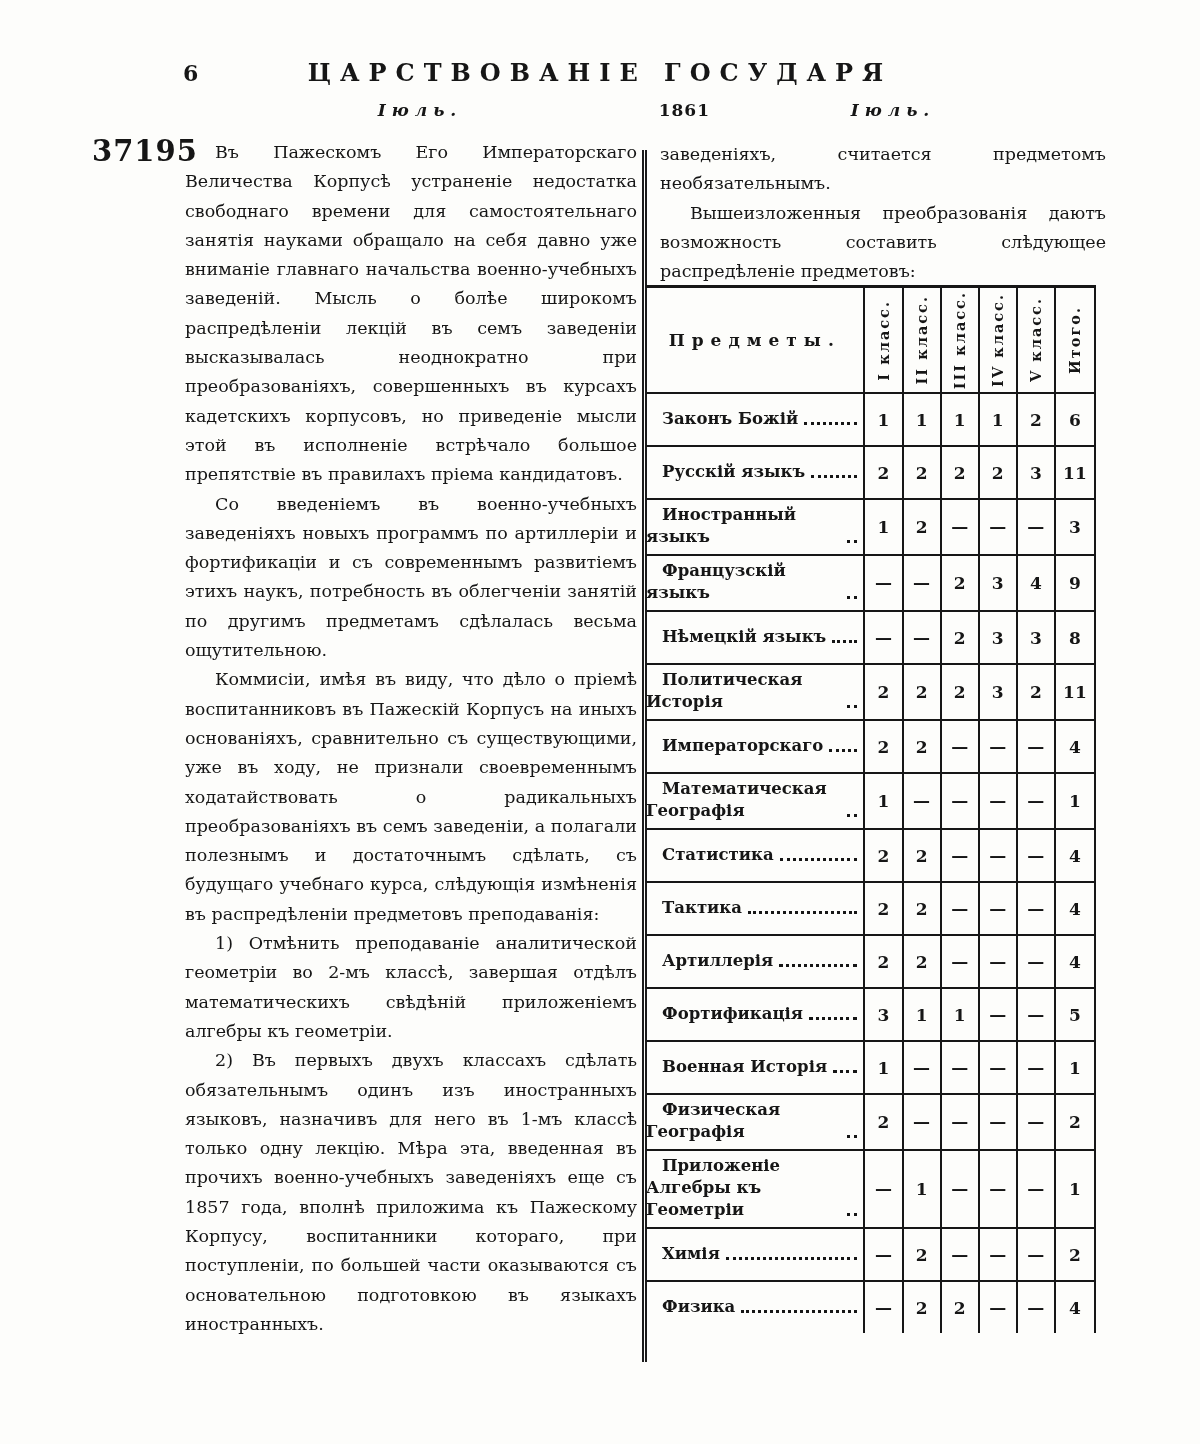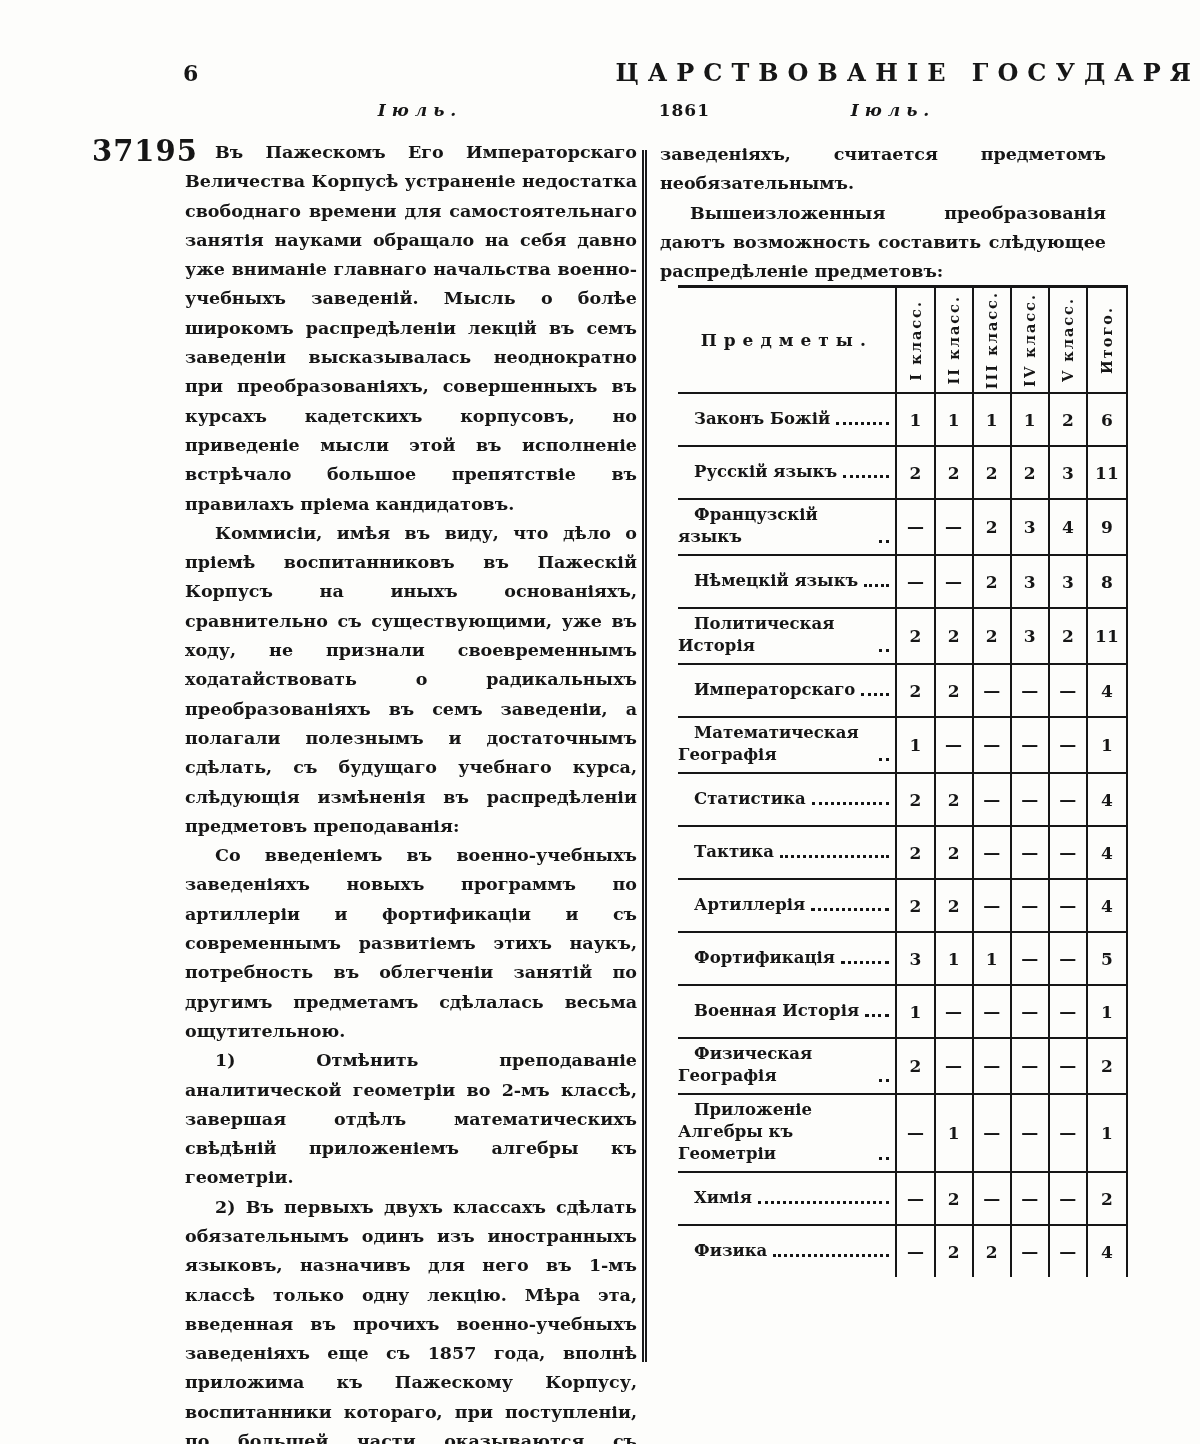--- a/index.html
+++ b/index.html
@@ -10,21 +10,21 @@
     color: #161616;
     position: relative;
     overflow: hidden;
   }
   .abs { position: absolute; }
 
   
   .pagenum { left: 183px; top: 60px; font-size: 22px; font-weight: bold; }
   .running-title {
     left: 0; top: 58px; width: 1200px;
-    text-align: right; font-size: 24px; font-weight: bold;
+    text-align: center; font-size: 24px; font-weight: bold;
     letter-spacing: 9px; white-space: nowrap;
   }
   .subhead { top: 100px; font-size: 17px; font-weight: bold; }
   .month { font-style: italic; letter-spacing: 6px; }
   .month-left  { left: 355px; width: 130px; text-align: center; }
   .year-label  { left: 620px; width: 90px; text-align: right; letter-spacing: 1px; }
   .month-right { left: 828px; width: 130px; text-align: center; }
 
   
   .act-number {
@@ -32,35 +32,35 @@
     font-size: 29px; font-weight: bold; letter-spacing: 1px;
   }
 
   
   .leftcol  { left: 185px; top: 138px; width: 452px; }
   .rightcol { left: 660px; top: 140px; width: 446px; }
   .coltext p {
     margin: 0;
     font-size: 17.5px;
     line-height: 29.3px;
-    font-weight: bold;
+    font-weight: normal;
     text-align: justify;
     text-indent: 30px;
   }
   .coltext p.noindent { text-indent: 0; }
 
   
   .divider {
     left: 642px; top: 150px; height: 1212px; width: 1px;
     border-left: 2px solid #1b1b1b;
     border-right: 2px solid #1b1b1b;
   }
 
   
-  .table-wrap { left: 646px; top: 285px; width: 452px; margin-left: 32px; }
+  .table-wrap { left: 646px; top: 285px; width: 452px; }
   table.subjects {
     border-collapse: collapse;
     table-layout: fixed;
     width: 450px;
     border-top: 3px solid #161616;
     border-right: 2px solid #161616;
   }
   table.subjects col.c-subj  { width: 218px; }
   table.subjects col.c-class { width: 38px; }
   table.subjects col.c-total { width: 40px; }
@@ -111,22 +111,22 @@
 <div class="abs pagenum">6</div>
 <div class="abs running-title">ЦАРСТВОВАНІЕ ГОСУДАРЯ</div>
 <div class="abs subhead month month-left">Іюль.</div>
 <div class="abs subhead year-label">1861</div>
 <div class="abs subhead month month-right">Іюль.</div>
 
 <div class="abs act-number">37195</div>
 
 <div class="abs leftcol coltext">
   <p>Въ Пажескомъ Его Императорскаго Величества Корпусѣ устраненіе недостатка свободнаго времени для самостоятельнаго занятія науками обращало на себя давно уже вниманіе главнаго начальства военно-учебныхъ заведеній. Мысль о болѣе широкомъ распредѣленіи лекцій въ семъ заведеніи высказывалась неоднократно при преобразованіяхъ, совершенныхъ въ курсахъ кадетскихъ корпусовъ, но приведеніе мысли этой въ исполненіе встрѣчало большое препятствіе въ правилахъ пріема кандидатовъ.</p>
+  <p>Со введеніемъ въ военно-учебныхъ заведеніяхъ новыхъ программъ по артиллеріи и фортификаціи и съ современнымъ развитіемъ этихъ наукъ, потребность въ облегченіи занятій по другимъ предметамъ сдѣлалась весьма ощутительною.</p>
   <p>Коммисіи, имѣя въ виду, что дѣло о пріемѣ воспитанниковъ въ Пажескій Корпусъ на иныхъ основаніяхъ, сравнительно съ существующими, уже въ ходу, не признали своевременнымъ ходатайствовать о радикальныхъ преобразованіяхъ въ семъ заведеніи, а полагали полезнымъ и достаточнымъ сдѣлать, съ будущаго учебнаго курса, слѣдующія измѣненія въ распредѣленіи предметовъ преподаванія:</p>
-  <p>Со введеніемъ въ военно-учебныхъ заведеніяхъ новыхъ программъ по артиллеріи и фортификаціи и съ современнымъ развитіемъ этихъ наукъ, потребность въ облегченіи занятій по другимъ предметамъ сдѣлалась весьма ощутительною.</p>
   <p>1) Отмѣнить преподаваніе аналитической геометріи во 2-мъ классѣ, завершая отдѣлъ математическихъ свѣдѣній приложеніемъ алгебры къ геометріи.</p>
   <p>2) Въ первыхъ двухъ классахъ сдѣлать обязательнымъ одинъ изъ иностранныхъ языковъ, назначивъ для него въ 1-мъ классѣ только одну лекцію. Мѣра эта, введенная въ прочихъ военно-учебныхъ заведеніяхъ еще съ 1857 года, вполнѣ приложима къ Пажескому Корпусу, воспитанники котораго, при поступленіи, по большей части оказываются съ основательною подготовкою въ языкахъ иностранныхъ.</p>
 
 </div>
 
 <div class="abs divider"></div>
 
 <div class="abs rightcol coltext">
   <p class="noindent">заведеніяхъ, считается предметомъ необязательнымъ.</p>
   <p>Вышеизложенныя преобразованія даютъ возможность составить слѣдующее распредѣленіе предметовъ:</p>
@@ -191,20 +191,34 @@
           <td class="num-cell">2</td>
           <td class="num-cell">2</td>
           <td class="num-cell">2</td>
           <td class="num-cell">2</td>
           <td class="num-cell">3</td>
           <td class="num-cell">11</td>
         </tr>
         <tr>
           <td class="subject-cell">
             <div class="subjwrap">
+              <span class="subj">Иностранный языкъ</span>
+              <span class="leader"></span>
+            </div>
+          </td>
+          <td class="num-cell">1</td>
+          <td class="num-cell">2</td>
+          <td class="num-cell">—</td>
+          <td class="num-cell">—</td>
+          <td class="num-cell">—</td>
+          <td class="num-cell">3</td>
+        </tr>
+        <tr>
+          <td class="subject-cell">
+            <div class="subjwrap">
               <span class="subj">Французскій языкъ</span>
               <span class="leader"></span>
             </div>
           </td>
           <td class="num-cell">—</td>
           <td class="num-cell">—</td>
           <td class="num-cell">2</td>
           <td class="num-cell">3</td>
           <td class="num-cell">4</td>
           <td class="num-cell">9</td>

